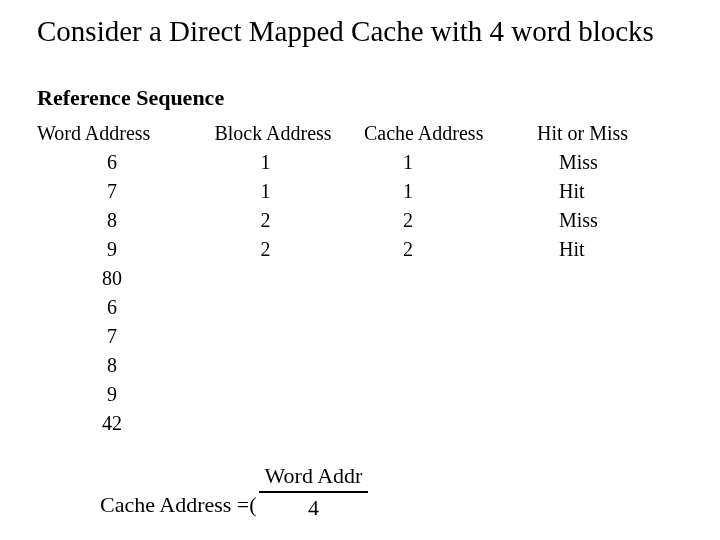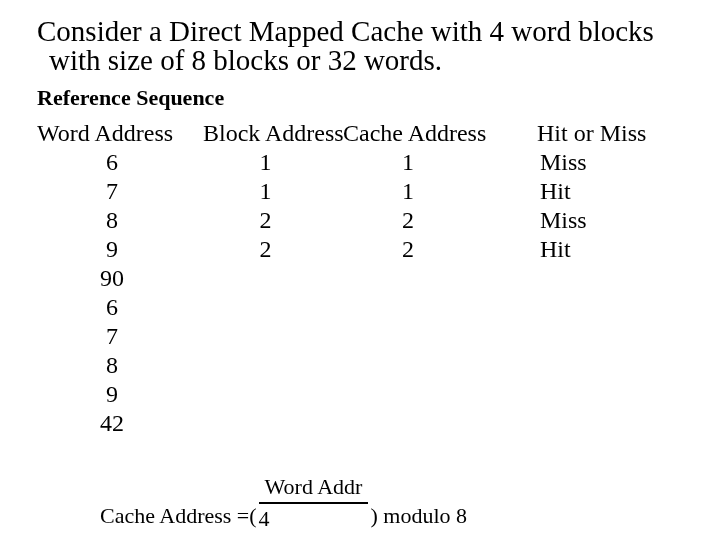--- a/index.html
+++ b/index.html
@@ -44,64 +44,65 @@
     font-weight: bold;
     white-space: nowrap;
   }
 
   
   .ref-table {
     position: absolute;
     left: 0;
     top: 119px;
     width: 720px;
-    font-size: 24px;
+    font-size: 20px;
     line-height: 29px;
   }
   .ref-row {
     position: relative;
     height: 29px;
     width: 720px;
   }
   .cell {
     position: absolute;
     top: 0;
     white-space: nowrap;
   }
   
   .hdr .c-word   { left: 37px;  width: 150px; text-align: left; }
-  .hdr .c-block  { left: 203px; width: 140px; text-align: right; }
-  .hdr .c-cache  { left: 343px; width: 155px; text-align: left; }
+  .hdr .c-block  { left: 203px; width: 140px; text-align: center; }
+  .hdr .c-cache  { left: 364px; width: 155px; text-align: left; }
   .hdr .c-hm     { left: 537px; width: 120px; text-align: left; }
 
   
   .bdy .c-word   { left: 37px;  width: 150px; text-align: center; }
   .bdy .c-block  { left: 203px; width: 125px; text-align: center; }
   .bdy .c-cache  { left: 348px; width: 120px; text-align: center; }
-  .bdy .c-hm     { left: 540px; width: 120px; text-align: left; }
+  .bdy .c-hm     { left: 559px; width: 120px; text-align: left; }
 
   
   .formula {
     position: absolute;
     left: 100px;
     top: 462px;
     font-size: 22px;
     line-height: 28px;
     white-space: nowrap;
   }
   .formula-inline {
     display: inline-block;
     vertical-align: baseline;
     text-align: right;
   }
   .frac {
     display: inline-block;
     vertical-align: -0.15em;
+    text-align: center;
     position: relative;
-    margin: 11px 2px;
+    margin: 0 2px;
   }
   .frac .num {
     display: block;
     padding: 0 6px;
   }
   .frac .bar {
     display: block;
     height: 0;
     border-top: 2px solid #000;
     margin: 1px 0 0 0;
@@ -111,21 +112,20 @@
     padding-top: 1px;
   }
 </style>
 </head>
 <body>
 
 <div class="slide">
 
   <div class="intro">
     <span class="intro-line-1">Consider a Direct Mapped Cache with 4 word blocks</span>
-    <span class="intro-line-2">with size of 8 blocks or 32 words.</span>
   </div>
 
   <div class="section-title">Reference Sequence</div>
 
   <div class="ref-table">
 
     <div class="ref-row hdr">
       <span class="cell c-word">Word Address</span>
       <span class="cell c-block">Block Address</span>
       <span class="cell c-cache">Cache Address</span>
@@ -154,21 +154,21 @@
     </div>
 
     <div class="ref-row bdy">
       <span class="cell c-word">9</span>
       <span class="cell c-block">2</span>
       <span class="cell c-cache">2</span>
       <span class="cell c-hm">Hit</span>
     </div>
 
     <div class="ref-row bdy">
-      <span class="cell c-word">90</span>
+      <span class="cell c-word">80</span>
       <span class="cell c-block"></span>
       <span class="cell c-cache"></span>
       <span class="cell c-hm"></span>
     </div>
 
     <div class="ref-row bdy">
       <span class="cell c-word">6</span>
       <span class="cell c-block"></span>
       <span class="cell c-cache"></span>
       <span class="cell c-hm"></span>
@@ -198,16 +198,16 @@
     <div class="ref-row bdy">
       <span class="cell c-word">42</span>
       <span class="cell c-block"></span>
       <span class="cell c-cache"></span>
       <span class="cell c-hm"></span>
     </div>
 
   </div>
 
   <div class="formula">
-    <span class="formula-inline">Cache Address =(</span><span class="frac"><span class="num">Word Addr</span><span class="bar"></span><span class="den">4</span></span><span class="formula-inline">) modulo 8</span>
+    <span class="formula-inline">Cache Address =(</span><span class="frac"><span class="num">Word Addr</span><span class="bar"></span><span class="den">4</span></span>
   </div>
 
 </div>
 
 </body></html>

